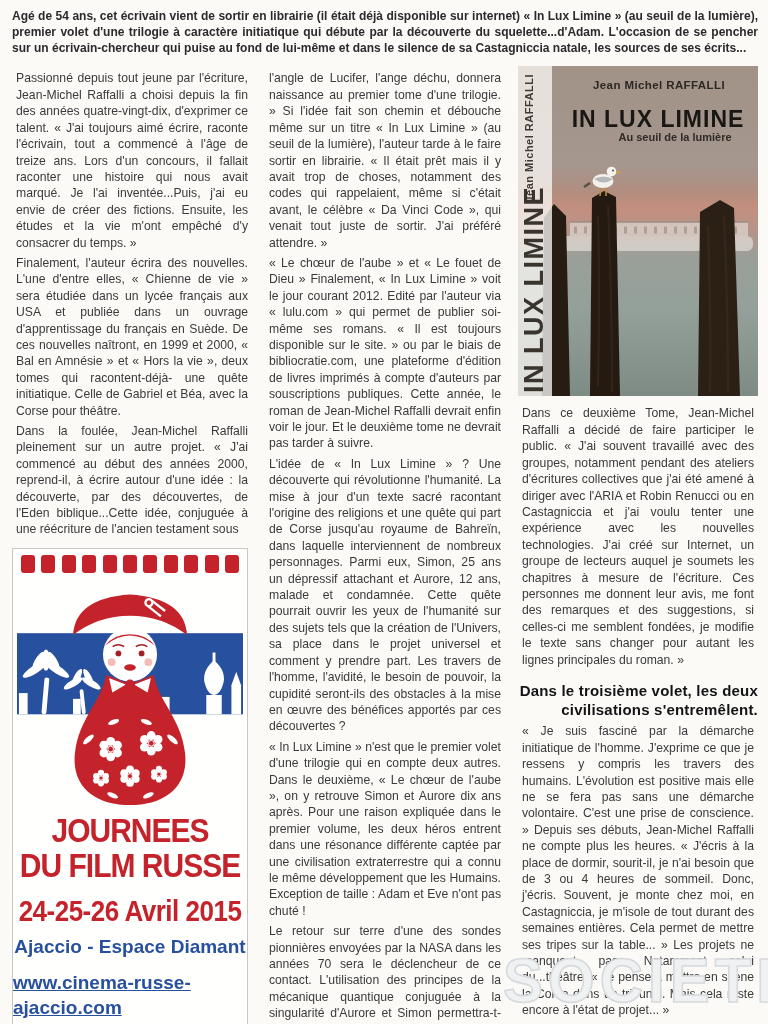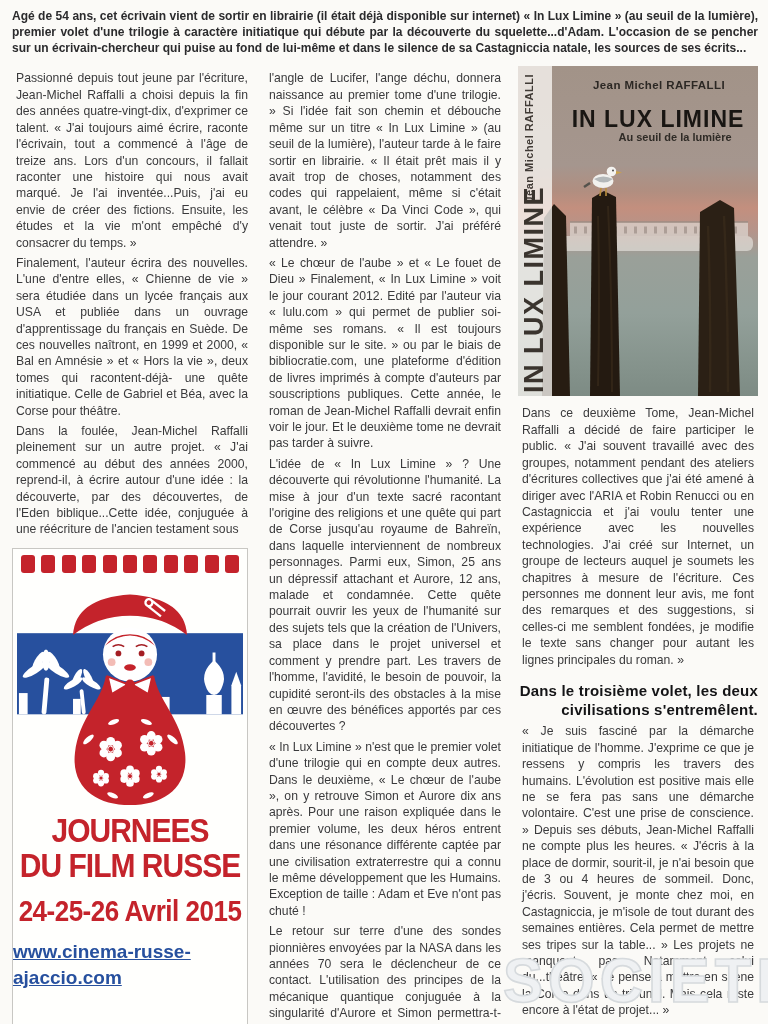--- a/index.html
+++ b/index.html
@@ -216,20 +216,21 @@
                 <ellipse cx="100" cy="150" rx="6" ry="2.4" transform="rotate(-20 100 150)"></ellipse>
                 <ellipse cx="134" cy="150" rx="6" ry="2.4" transform="rotate(20 134 150)"></ellipse>
                 <ellipse cx="99" cy="226" rx="6" ry="2.4" transform="rotate(24 99 226)"></ellipse>
                 <ellipse cx="136" cy="226" rx="6" ry="2.4" transform="rotate(-24 136 226)"></ellipse>
               </g>
             </g>
           </g>
         </svg>
         <div class="ad-title"><span>JOURNEES</span><br><span>DU FILM RUSSE</span></div>
         <div class="ad-dates">24-25-26 Avril 2015</div>
+        <div class="ad-venue">Ajaccio - Espace Diamant</div>
         <div class="ad-url">www.cinema-russe-ajaccio.com</div>
 
       </div>
     </div>
 
     <div class="col">
       <p><span class="it">l'angle de Lucifer, l'ange déchu, donnera naissance au premier tome d'une trilogie. » </span><span>Si l'idée fait son chemin et débouche même sur un titre « In Lux Limine » (au seuil de la lumière), l'auteur tarde à le faire sortir en librairie. « Il était prêt mais il y avait trop de choses, notamment des codes qui rappelaient, même si c'était avant, le célèbre « Da Vinci Code », qui venait tout juste de sortir. J'ai préféré attendre. »</span></p>
       <p>« Le chœur de l'aube » et « Le fouet de Dieu » Finalement, « In Lux Limine » voit le jour courant 2012. Edité par l'auteur via « lulu.com » qui permet de publier soi-même ses romans. « Il est toujours disponible sur le site. » ou par le biais de bibliocratie.com, une plateforme d'édition de livres imprimés à compte d'auteurs par souscriptions publiques. Cette année, le roman de Jean-Michel Raffalli devrait enfin voir le jour. Et le deuxième tome ne devrait pas tarder à suivre.</p>
       <p class="gap">L'idée de « In Lux Limine » ? Une  découverte qui révolutionne l'humanité. La mise à jour d'un texte sacré racontant l'origine des religions et une quête qui part de Corse jusqu'au royaume de Bahreïn,  dans laquelle interviennent de nombreux personnages. Parmi eux, Simon, 25 ans un dépressif attachant et Aurore, 12 ans, malade et condamnée. Cette quête pourrait ouvrir les yeux de l'humanité sur des sujets tels que la création de l'Univers, sa place dans le projet universel et comment y prendre part. Les travers de l'homme, l'avidité, le besoin de pouvoir, la cupidité seront-ils des obstacles à la mise en œuvre des bénéfices apportés par ces découvertes ?</p>
       <p>« In Lux Limine » n'est que le premier volet d'une trilogie qui en compte deux autres. Dans le deuxième, « Le chœur de l'aube », on y retrouve Simon et Aurore dix ans après. Pour une raison expliquée dans le premier volume, les deux héros entrent dans une résonance différente captée par une civilisation extraterrestre qui a connu le même développement que les Humains. Exception de taille : Adam et Eve n'ont pas chuté !</p>

